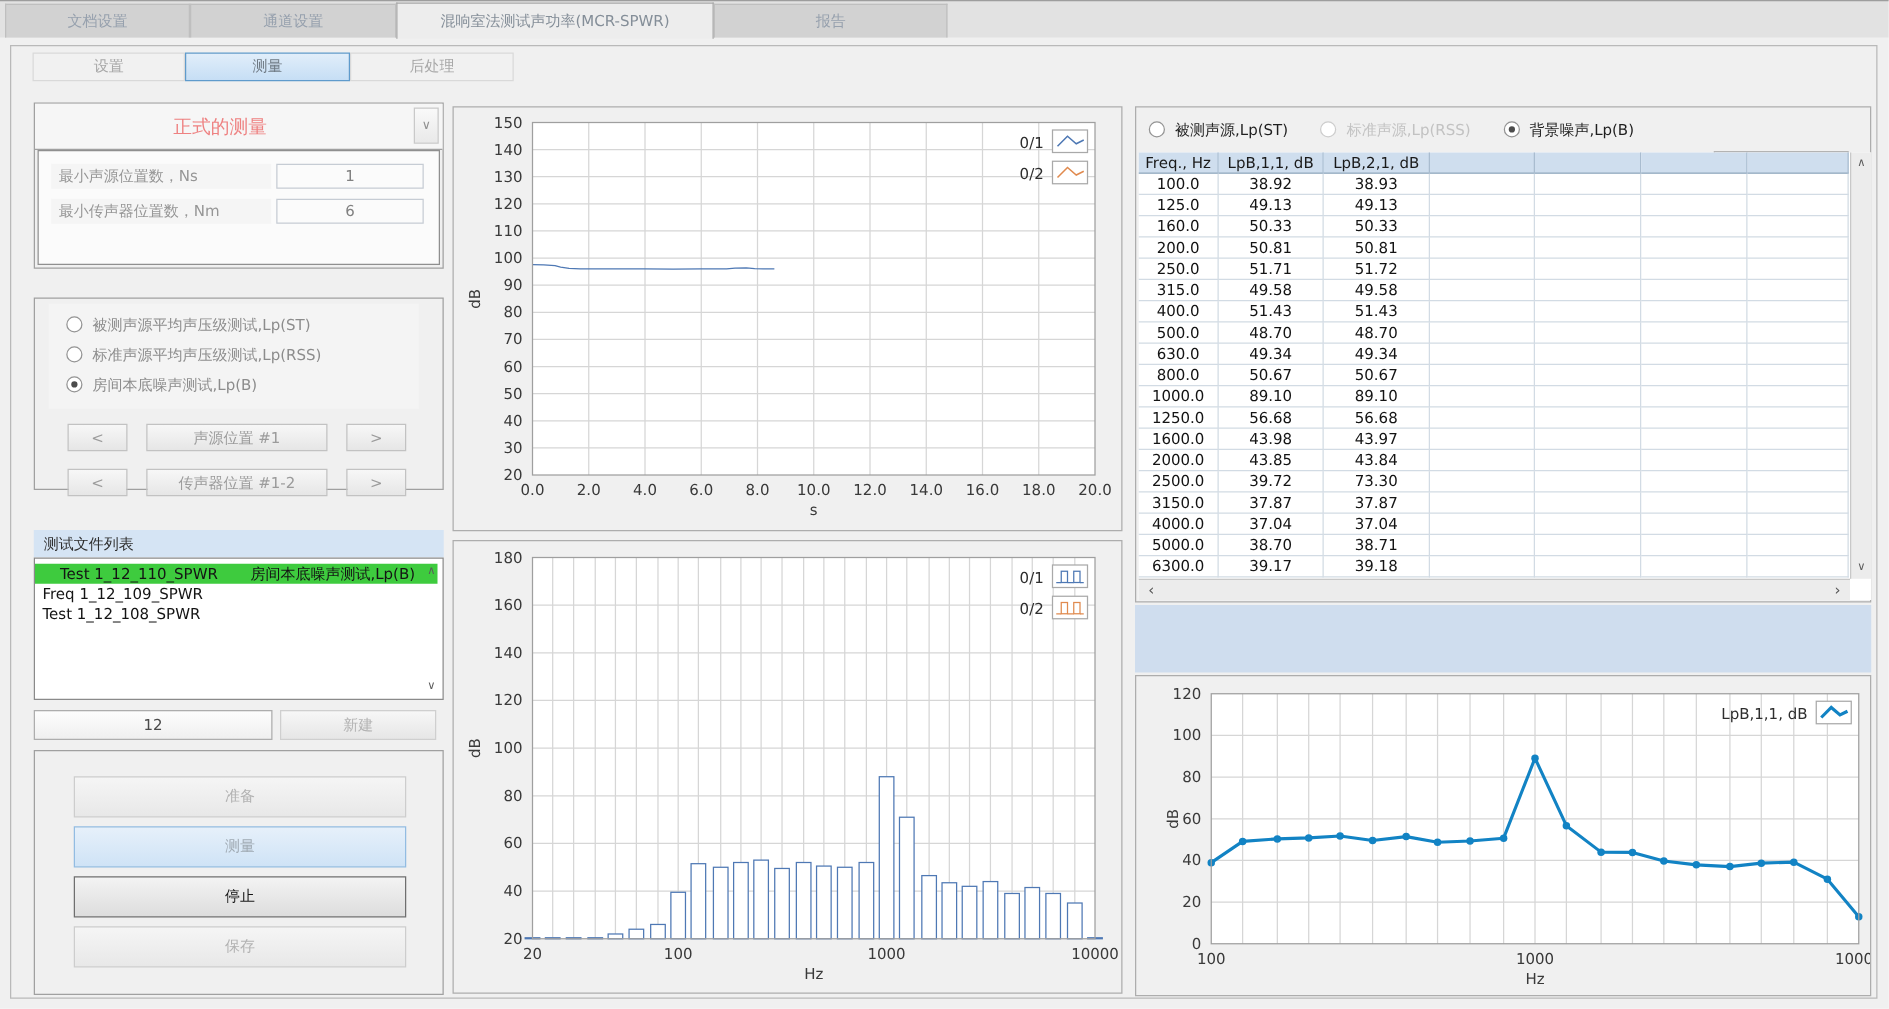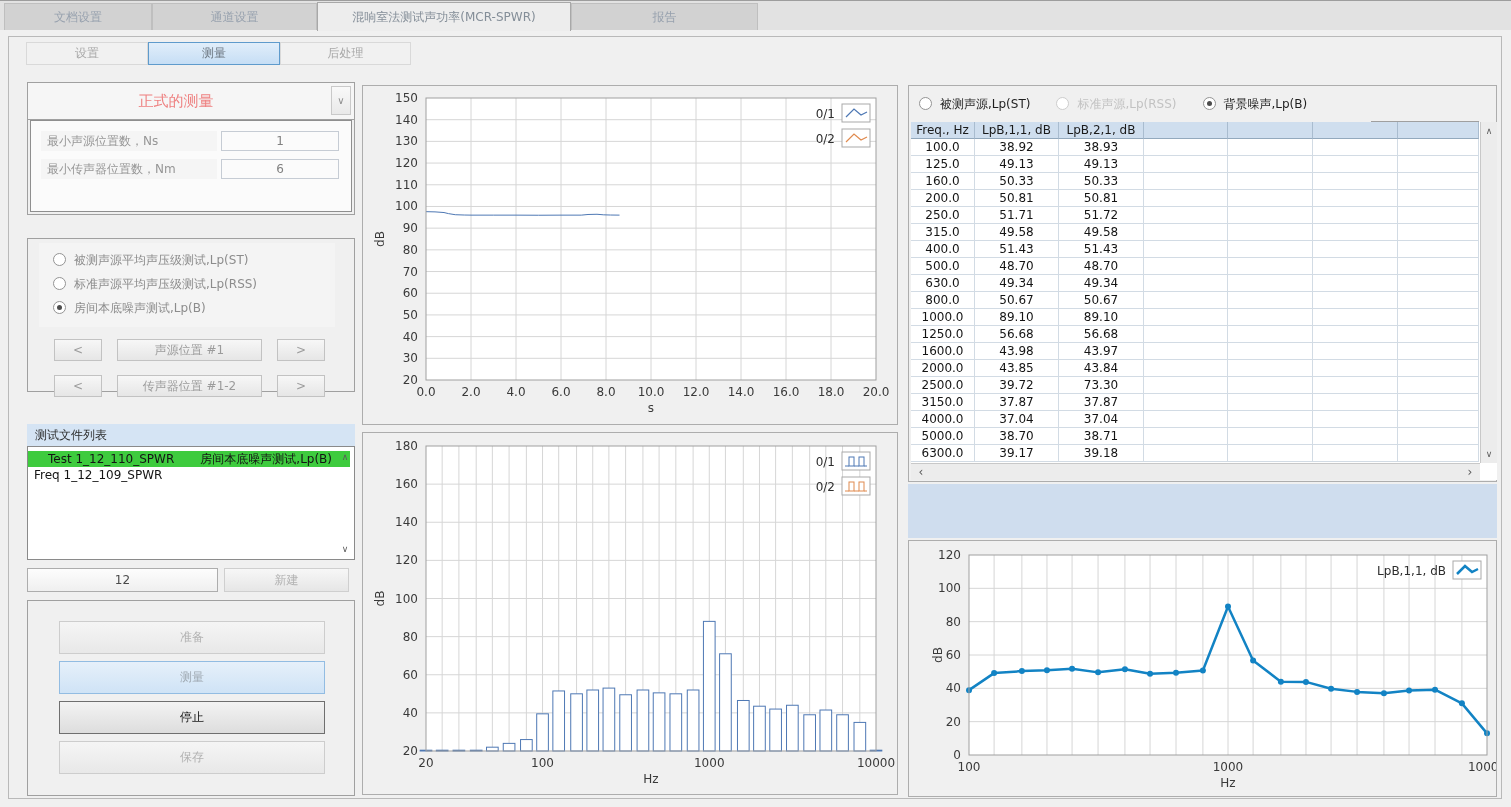--- a/index.html
+++ b/index.html
@@ -118,20 +118,21 @@
         <div class="btn h22" style="left: 249px; top: 136px; width: 48px;">&gt;</div>
       </div>
   </div>
 
   <div class="list-title">测试文件列表</div>
   <div class="listbox" id="filelist">
     <div class="scroll-arrow" style="right:2px;top:4px;">∧</div>
     <div class="scroll-arrow" style="right:2px;bottom:4px;">∨</div>
   <div class="listitem sel" style="margin-top: 4px; padding-left: 20px;"><span>Test 1_12_110_SPWR</span><span class="tag">房间本底噪声测试,Lp(B)</span></div>
       <div class="listitem"><span>Freq 1_12_109_SPWR</span></div>
+      <div class="listitem"><span>Test 1_12_108_SPWR</span></div>
     </div>
 
   <div class="btn h22" style="left:27px;top:568px;width:191px;height:24px;line-height:22px;background:linear-gradient(#fdfdfd,#efefef);border:1px solid #adadad;color:#4a4a4a;">12</div>
   <div class="btn h22" style="left:224px;top:568px;width:125px;height:24px;line-height:22px;border:1px solid #cfcfcf;color:#b3b3b3;">新建</div>
 
   <div class="group" style="left:27px;top:600px;width:328px;height:196px;" id="actions">
       <div class="actbtn dis" style="top: 20px;">准备</div>
       <div class="actbtn blue" style="top: 60px;">测量</div>
       <div class="actbtn stop" style="top: 100px;">停止</div>
       <div class="actbtn dis" style="top: 140px; text-align: center;">保存</div>

